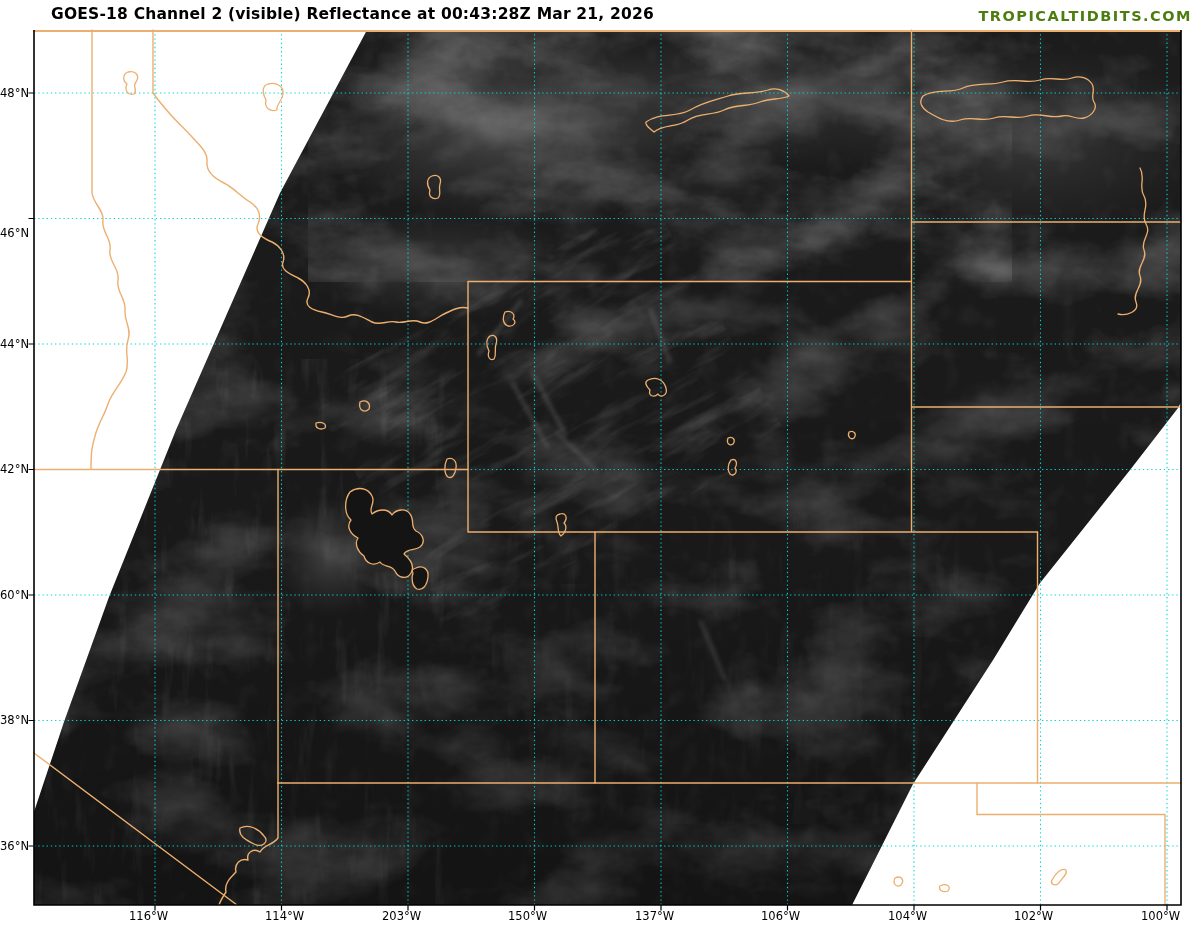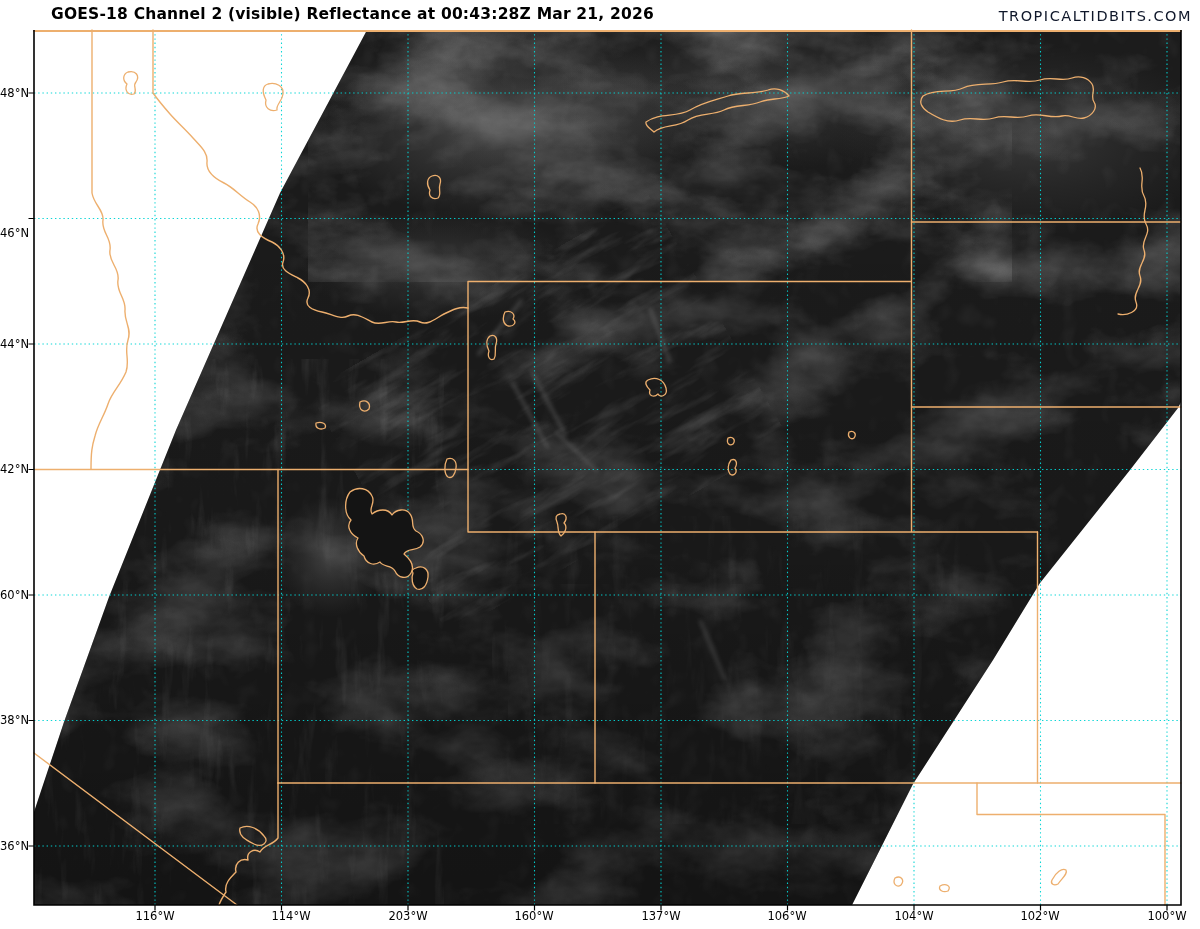--- a/index.html
+++ b/index.html
@@ -5,29 +5,29 @@
   html,body{margin:0;padding:0;background:#ffffff;}
   .stage{
     position:relative;width:1200px;height:929px;background:#ffffff;overflow:hidden;
     font-family:"DejaVu Sans","Liberation Sans",sans-serif;
   }
   .map-title{
     position:absolute;left:40px;top:5px;font-size:15.5px;font-weight:bold;color:#000;
     letter-spacing:.2px;white-space:nowrap;margin-left:11px;
   }
   .watermark{
-    position:absolute;right:8px;top:8px;font-size:14.5px;font-weight:normal;color:#0f172a;
+    position:absolute;right:8px;top:8px;font-size:14.5px;font-weight:bold;color:#4d7c0f;
     letter-spacing:1.5px;white-space:nowrap;
   }
   .ytick{
     position:absolute;left:0;width:16px;text-align:right;font-size:11.5px;color:#000;
     line-height:14px;white-space:nowrap;
   }
   .xtick{
-    position:absolute;width:52px;text-align:center;font-size:11.5px;color:#000;
+    position:absolute;width:52px;text-align:left;font-size:11.5px;color:#000;
     line-height:14px;top:909px;white-space:nowrap;
   }
   svg{position:absolute;left:0;top:0;}
 </style>
 </head>
 <body>
 
 <div class="stage">
 
   <div class="map-title">GOES-18 Channel 2 (visible) Reflectance at 00:43:28Z Mar 21, 2026</div>
@@ -157,20 +157,20 @@
   <span class="ytick" style="top:226px">46°N</span>
   <span class="ytick" style="top:337px">44°N</span>
   <span class="ytick" style="top:462px">42°N</span>
   <span class="ytick" style="top:588px">60°N</span>
   <span class="ytick" style="top:713px">38°N</span>
   <span class="ytick" style="top:839px">36°N</span>
 
   <span class="xtick" style="left:129px">116°W</span>
   <span class="xtick" style="left:265px">114°W</span>
   <span class="xtick" style="left:382px">203°W</span>
-  <span class="xtick" style="left:508px">160°W</span>
+  <span class="xtick" style="left:508px">150°W</span>
   <span class="xtick" style="left:635px">137°W</span>
   <span class="xtick" style="left:761px">106°W</span>
   <span class="xtick" style="left:888px">104°W</span>
   <span class="xtick" style="left:1014px">102°W</span>
   <span class="xtick" style="left:1141px">100°W</span>
 
 </div>
 
 </body></html>

